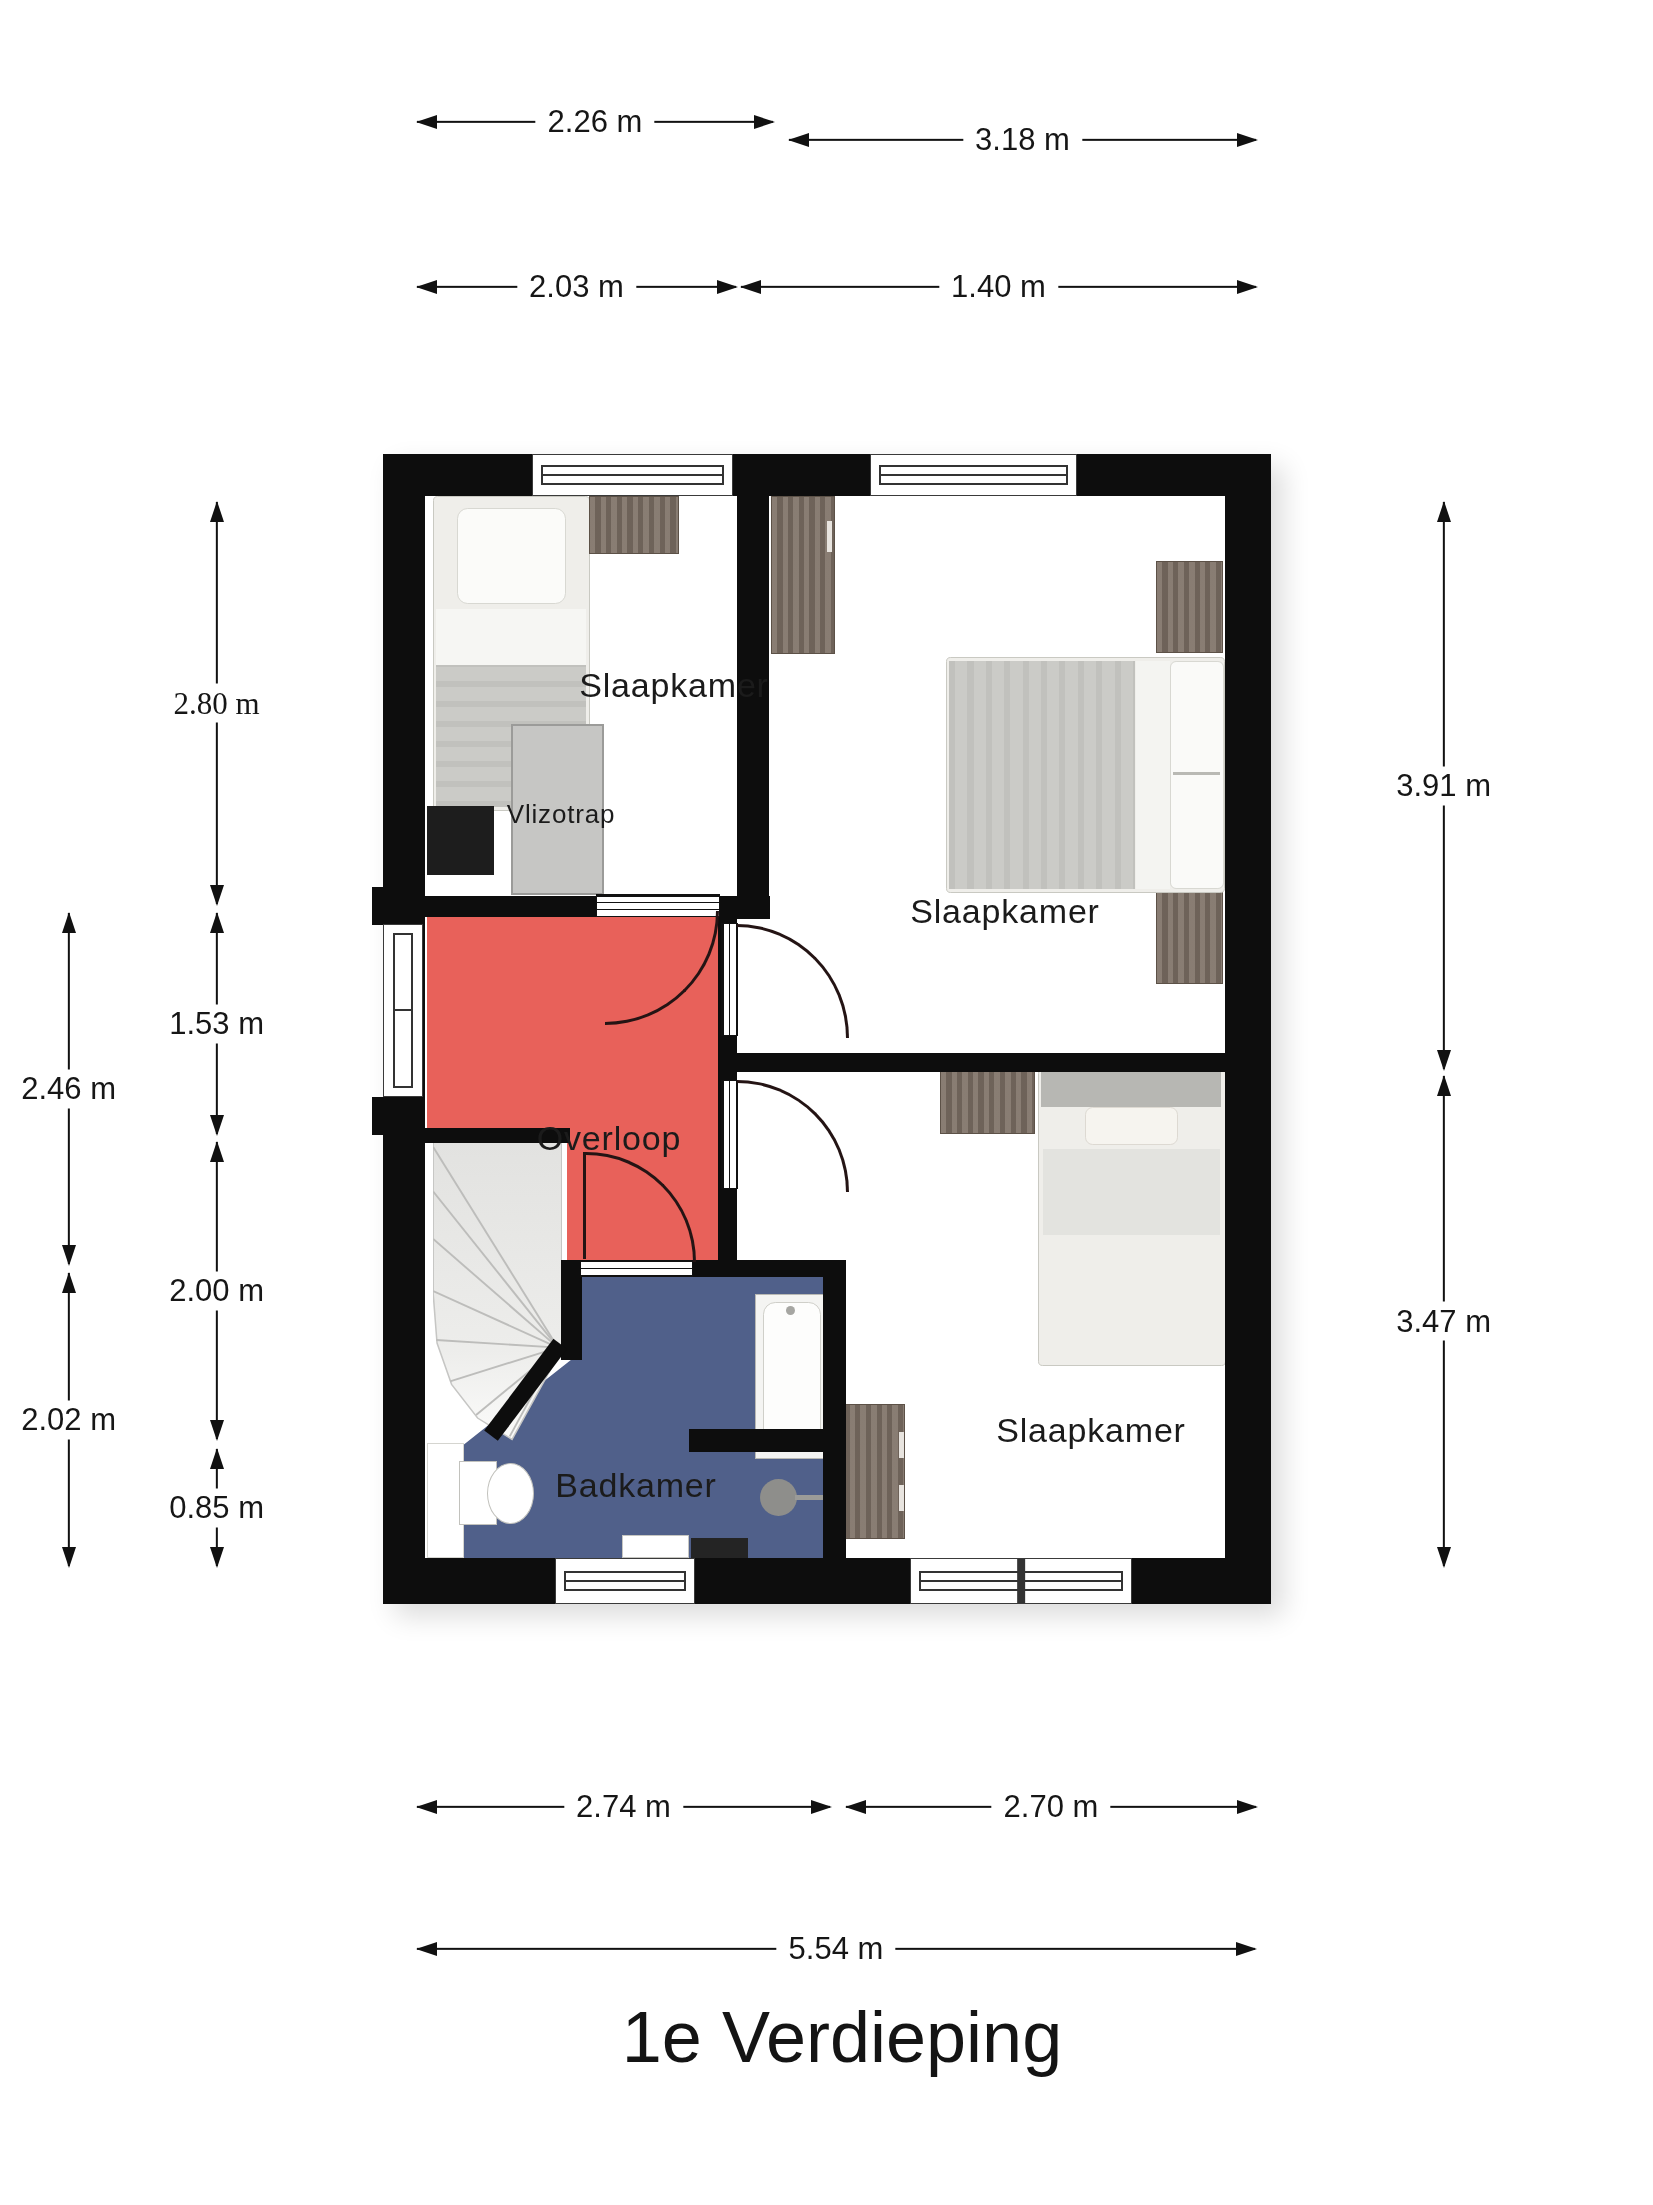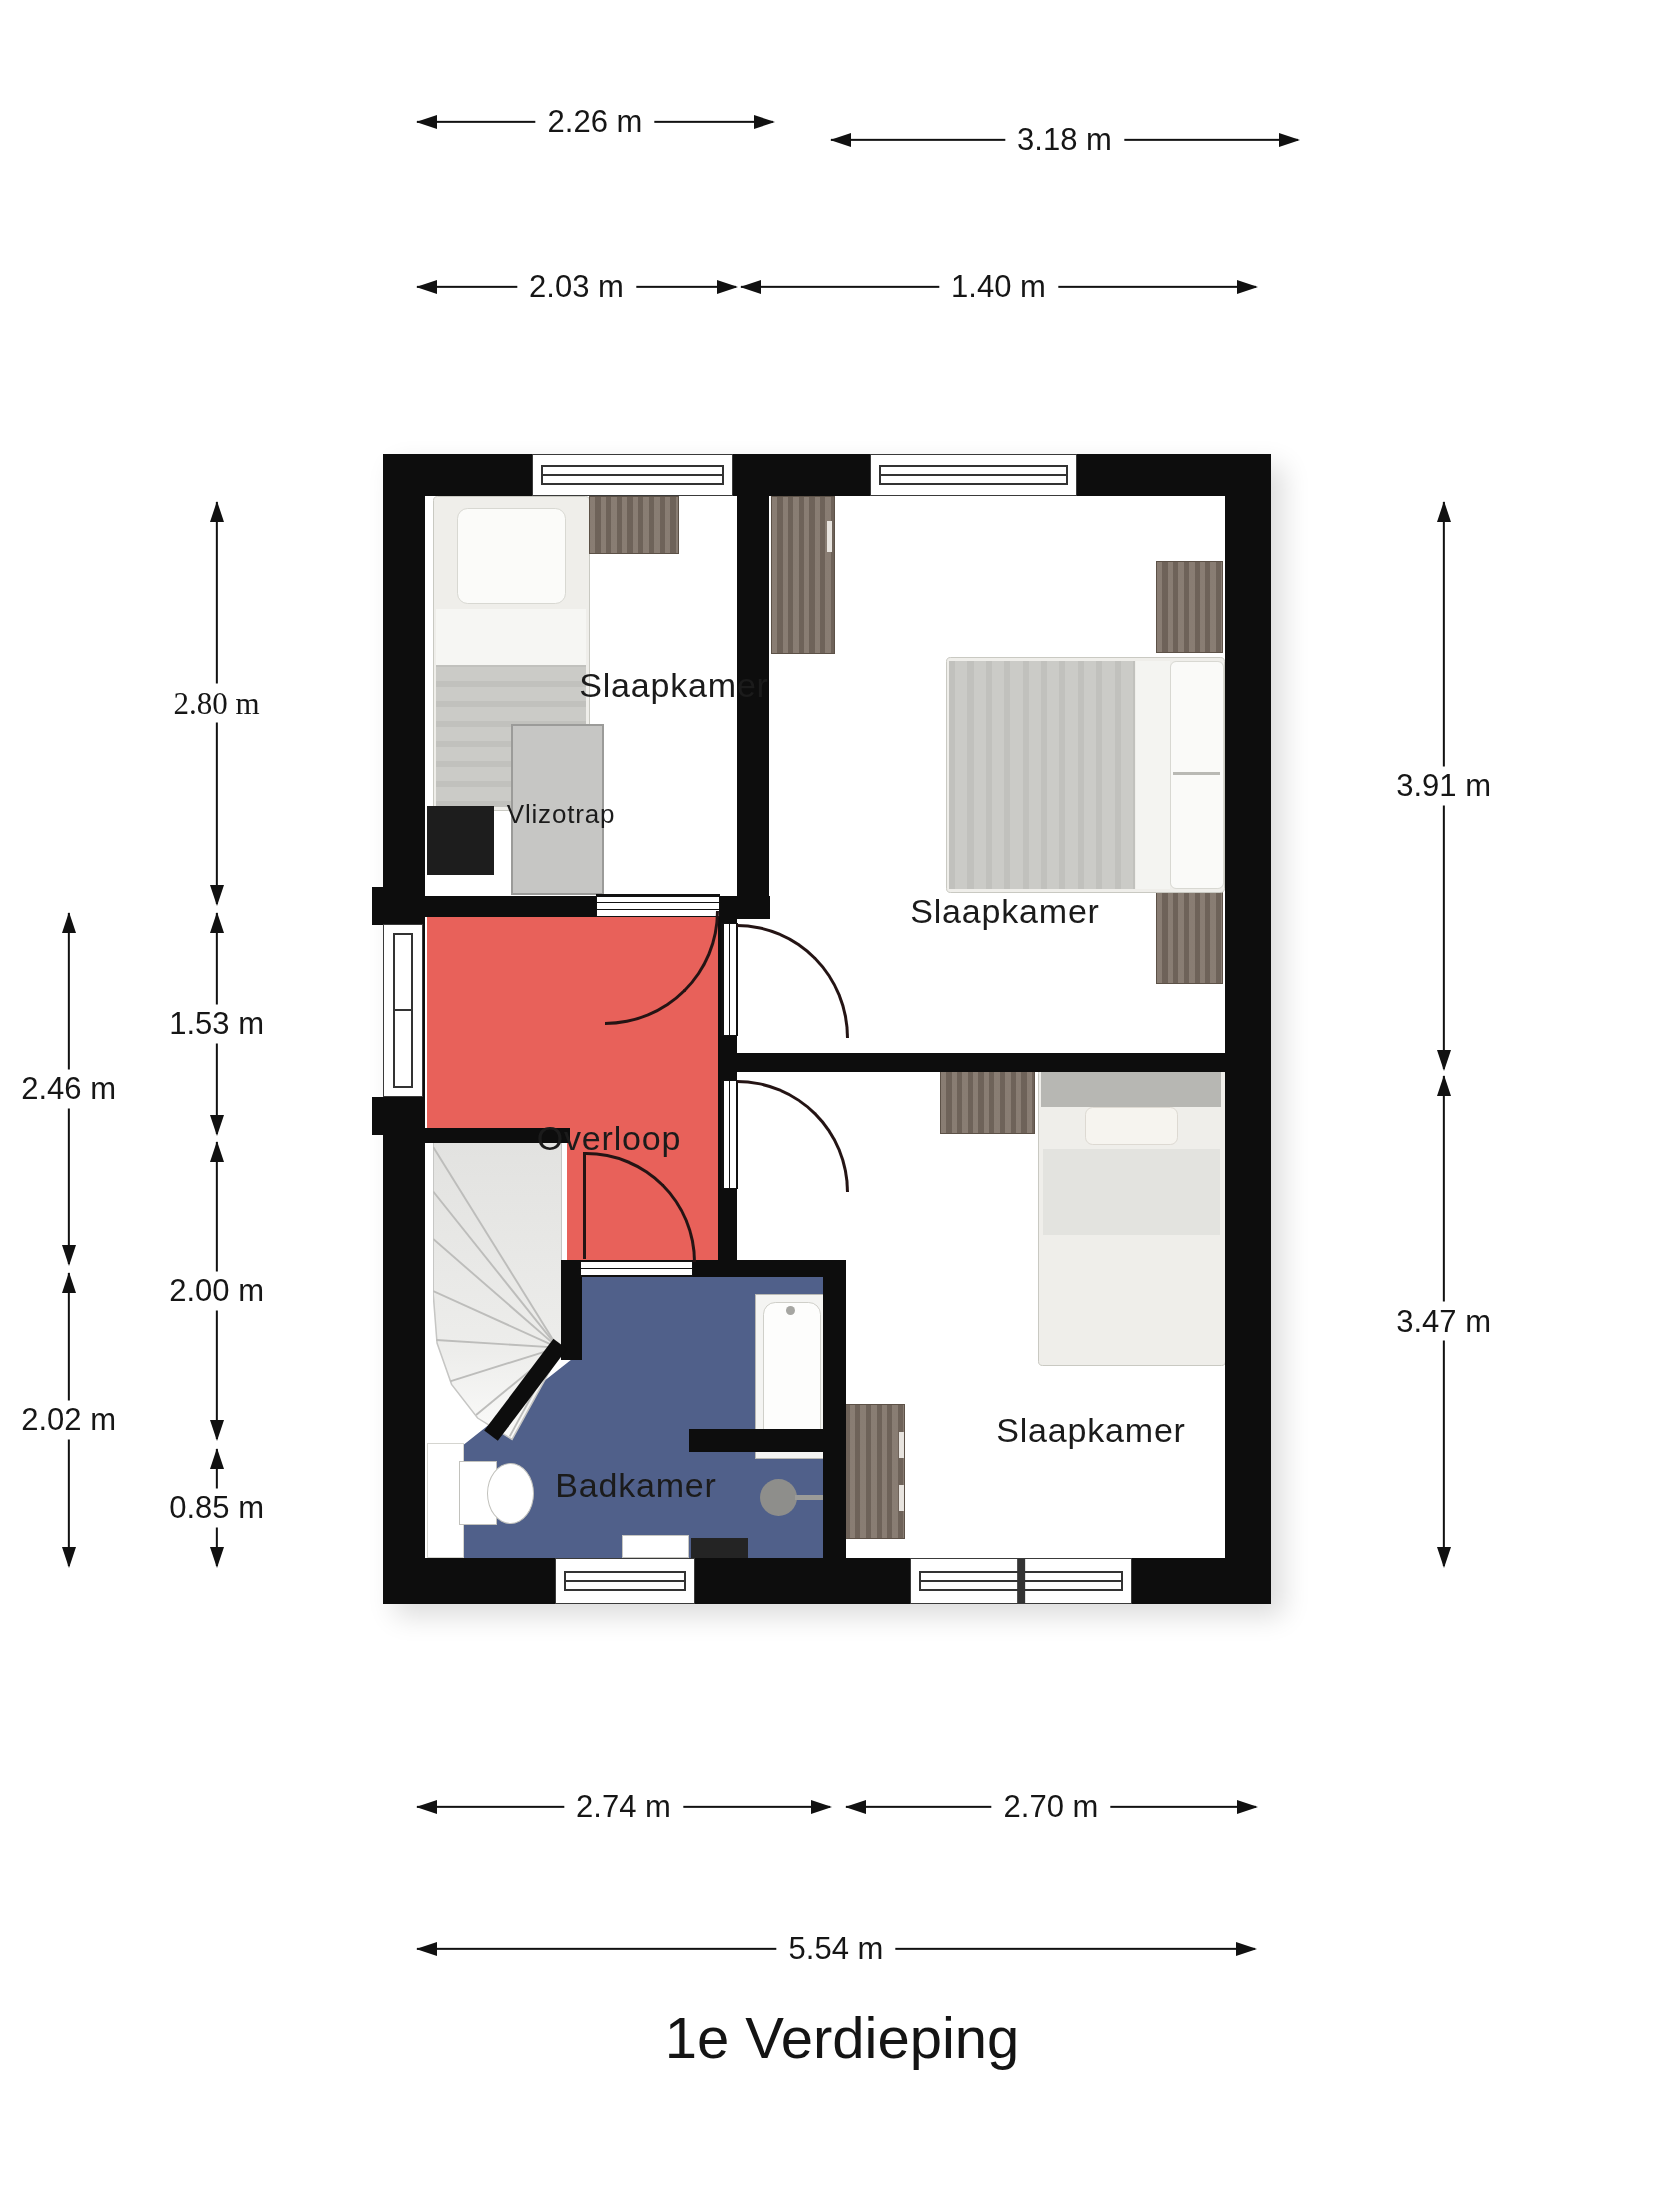--- a/index.html
+++ b/index.html
@@ -51,21 +51,21 @@
     border-width:7.7px 21.4px 7.7px 0;border-color:transparent #111 transparent transparent;}
   .dim.h .ah.a2{right:-1.5px;top:50%;transform:translateY(-50%);
     border-width:7.7px 0 7.7px 21.4px;border-color:transparent transparent transparent #111;}
   .dim.v .ah.a1{top:-1.5px;left:50%;transform:translateX(-50%);
     border-width:0 7.7px 21.4px 7.7px;border-color:transparent transparent #111 transparent;}
   .dim.v .ah.a2{bottom:-1.5px;left:50%;transform:translateX(-50%);
     border-width:21.4px 7.7px 0 7.7px;border-color:#111 transparent transparent transparent;}
   .dim .dlabel{position:absolute;left:50%;top:50%;transform:translate(-50%,-50%);
     background:#fff;padding:1.5px 12.3px;font-size:31px;color:var(--ink);white-space:nowrap;}
   #title{position:absolute;left:842px;top:2037px;transform:translate(-50%,-50%);
-    font-size:58px;color:#141414;z-index:7;}
+    font-size:72px;color:#141414;z-index:7;}
   .shadow{position:absolute;left:383px;top:454px;width:888px;height:1150px;
     box-shadow:12.3px 12.3px 26px rgba(0,0,0,.14);z-index:0;}
 </style>
 </head>
 <body>
 
 <div id="canvas">
 
   <div class="shadow"></div>
 
@@ -187,21 +187,21 @@
   <div class="lbl" style="left:609px;top:1100px;margin-top:38px;">Overloop</div>
   <div class="lbl" style="left:636px;top:1485px;">Badkamer</div>
   <div class="lbl small" style="left:561px;top:814px;">Vlizotrap</div>
 
   <div class="dim h" style="left:417px;top:114px;width:356px;height:15.3px;">
     <div class="line"></div>
       <div class="ah a1"></div>
       <div class="ah a2"></div>
     <span class="dlabel">2.26 m</span>
   </div>
-  <div class="dim h" style="left:831px;top:132px;width:467px;height:15.3px;text-align:center;">
+  <div class="dim h" style="left:789px;top:132px;width:467px;height:15.3px;text-align:center;">
     <div class="line"></div>
       <div class="ah a1"></div>
       <div class="ah a2"></div>
     <span class="dlabel">3.18 m</span>
   </div>
   <div class="dim h" style="left:417px;top:279px;width:319px;height:15.3px;">
     <div class="line"></div>
       <div class="ah a1"></div>
       <div class="ah a2"></div>
     <span class="dlabel">2.03 m</span>

